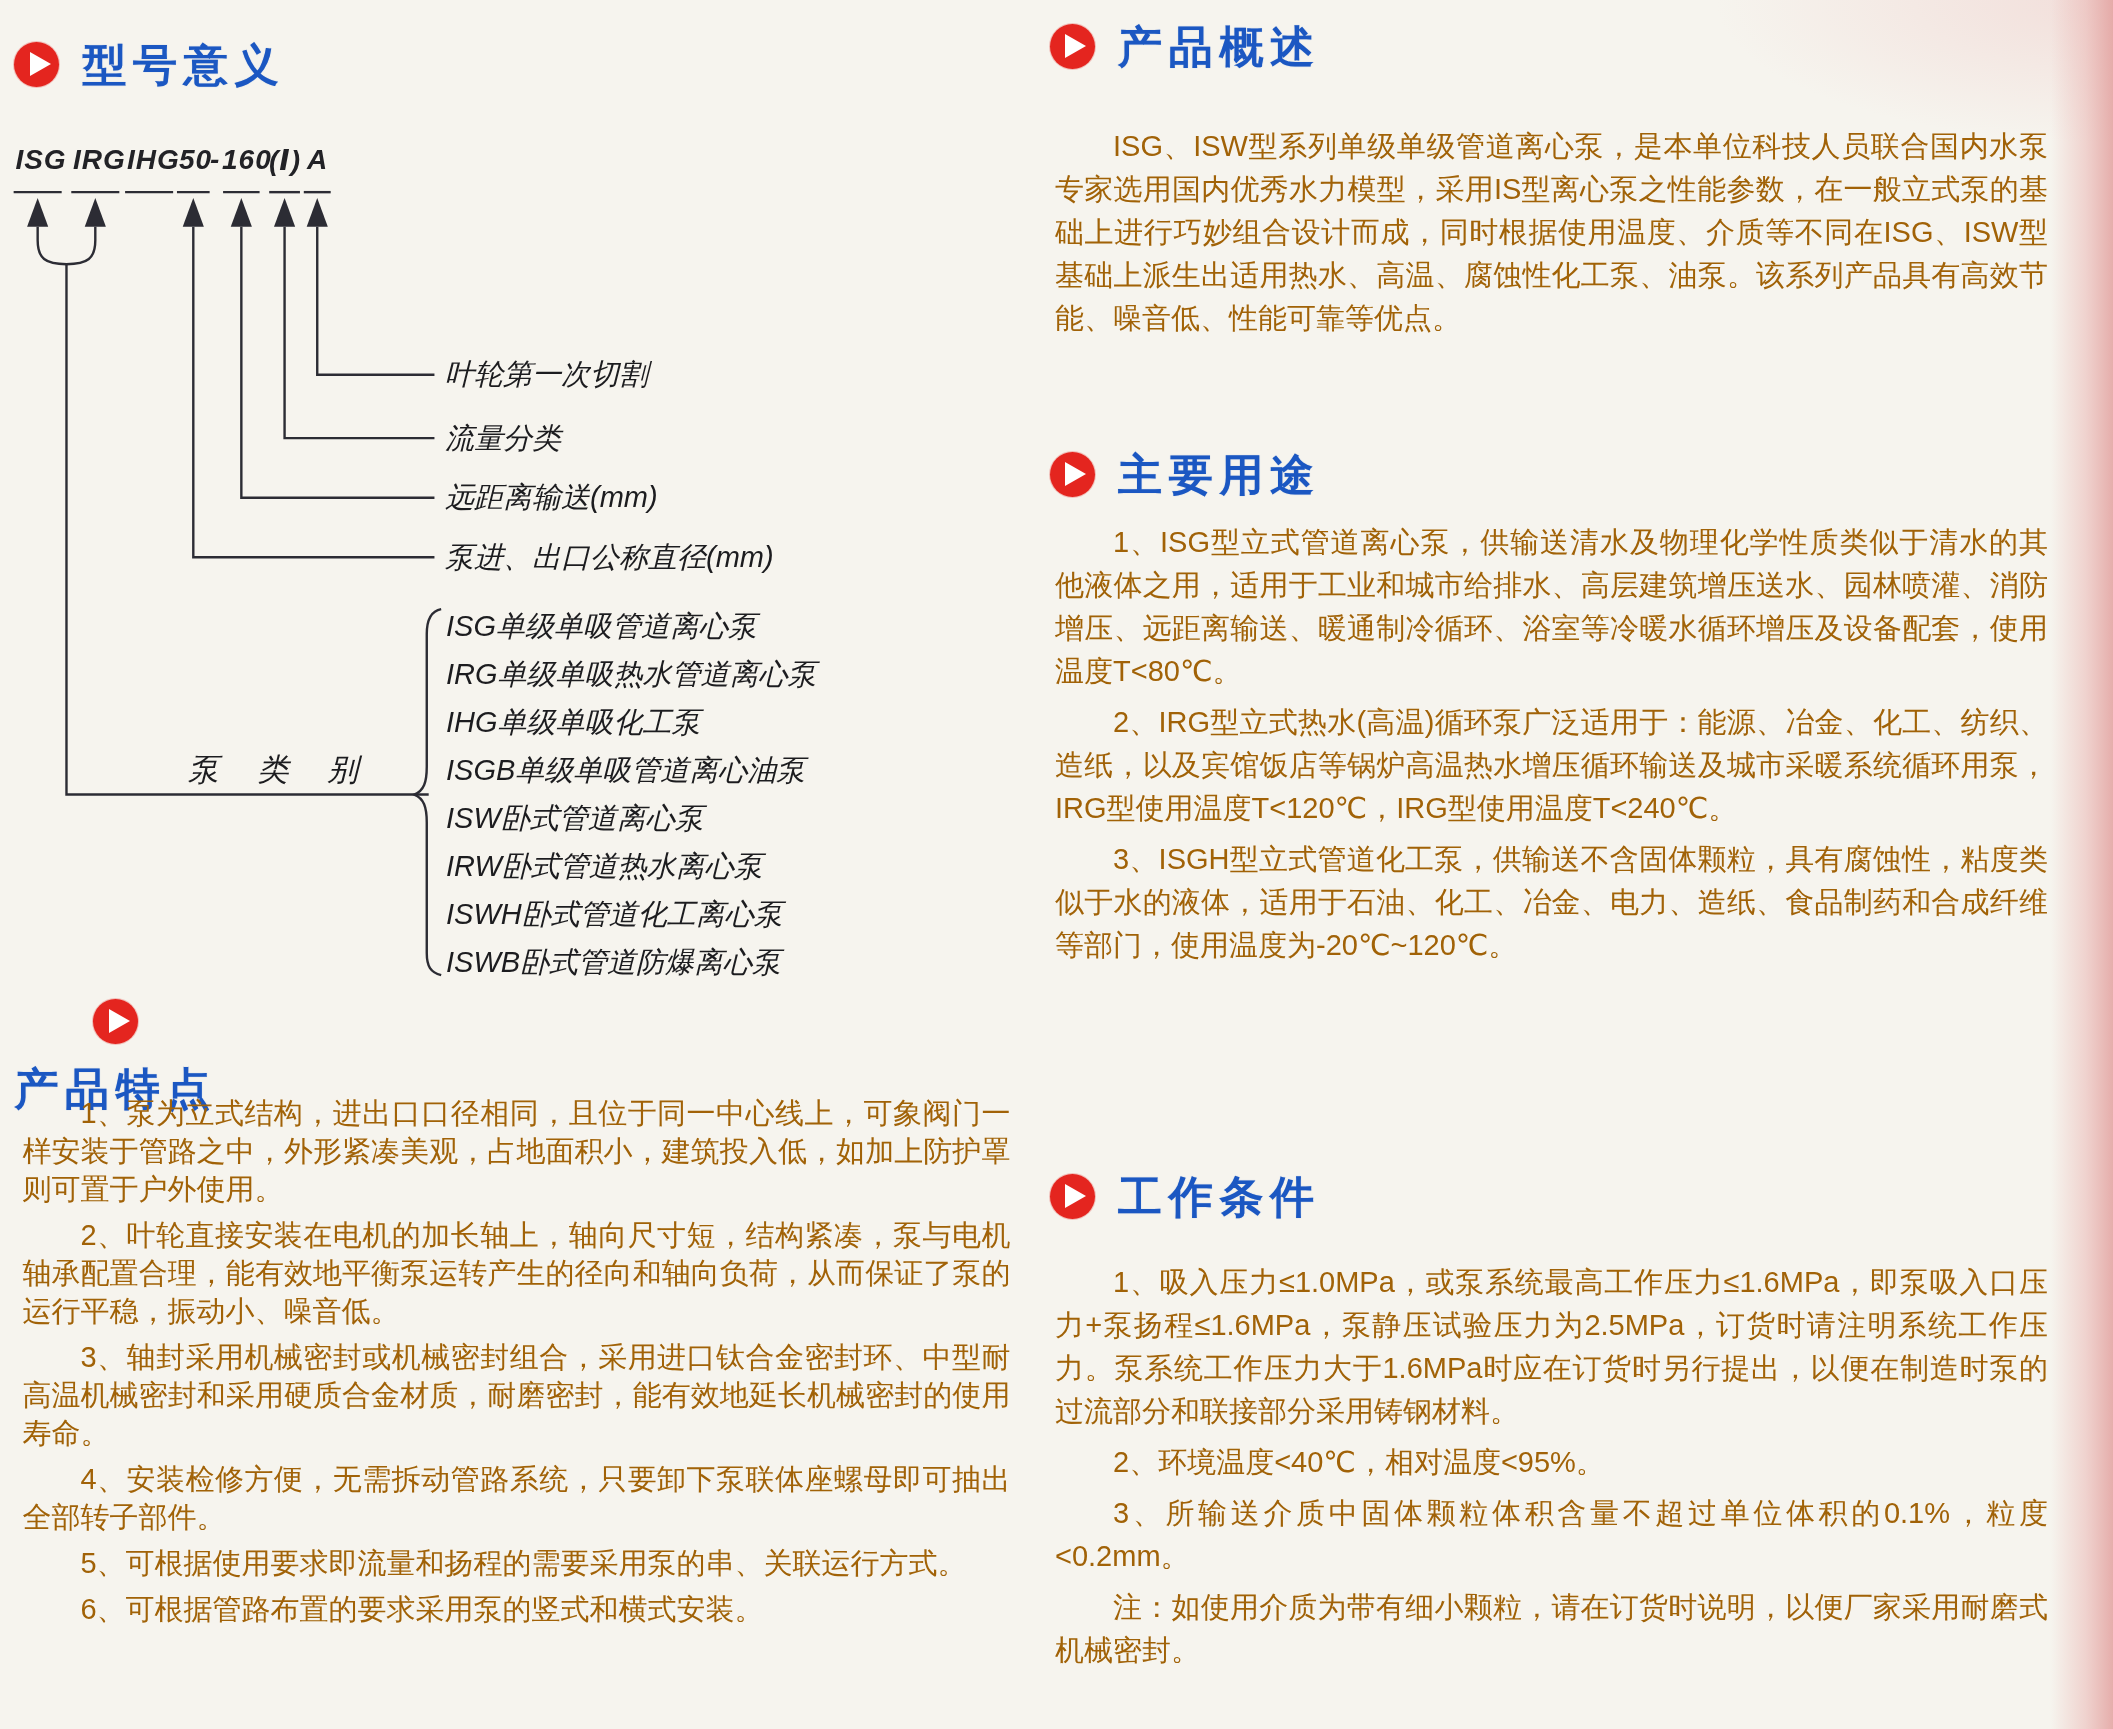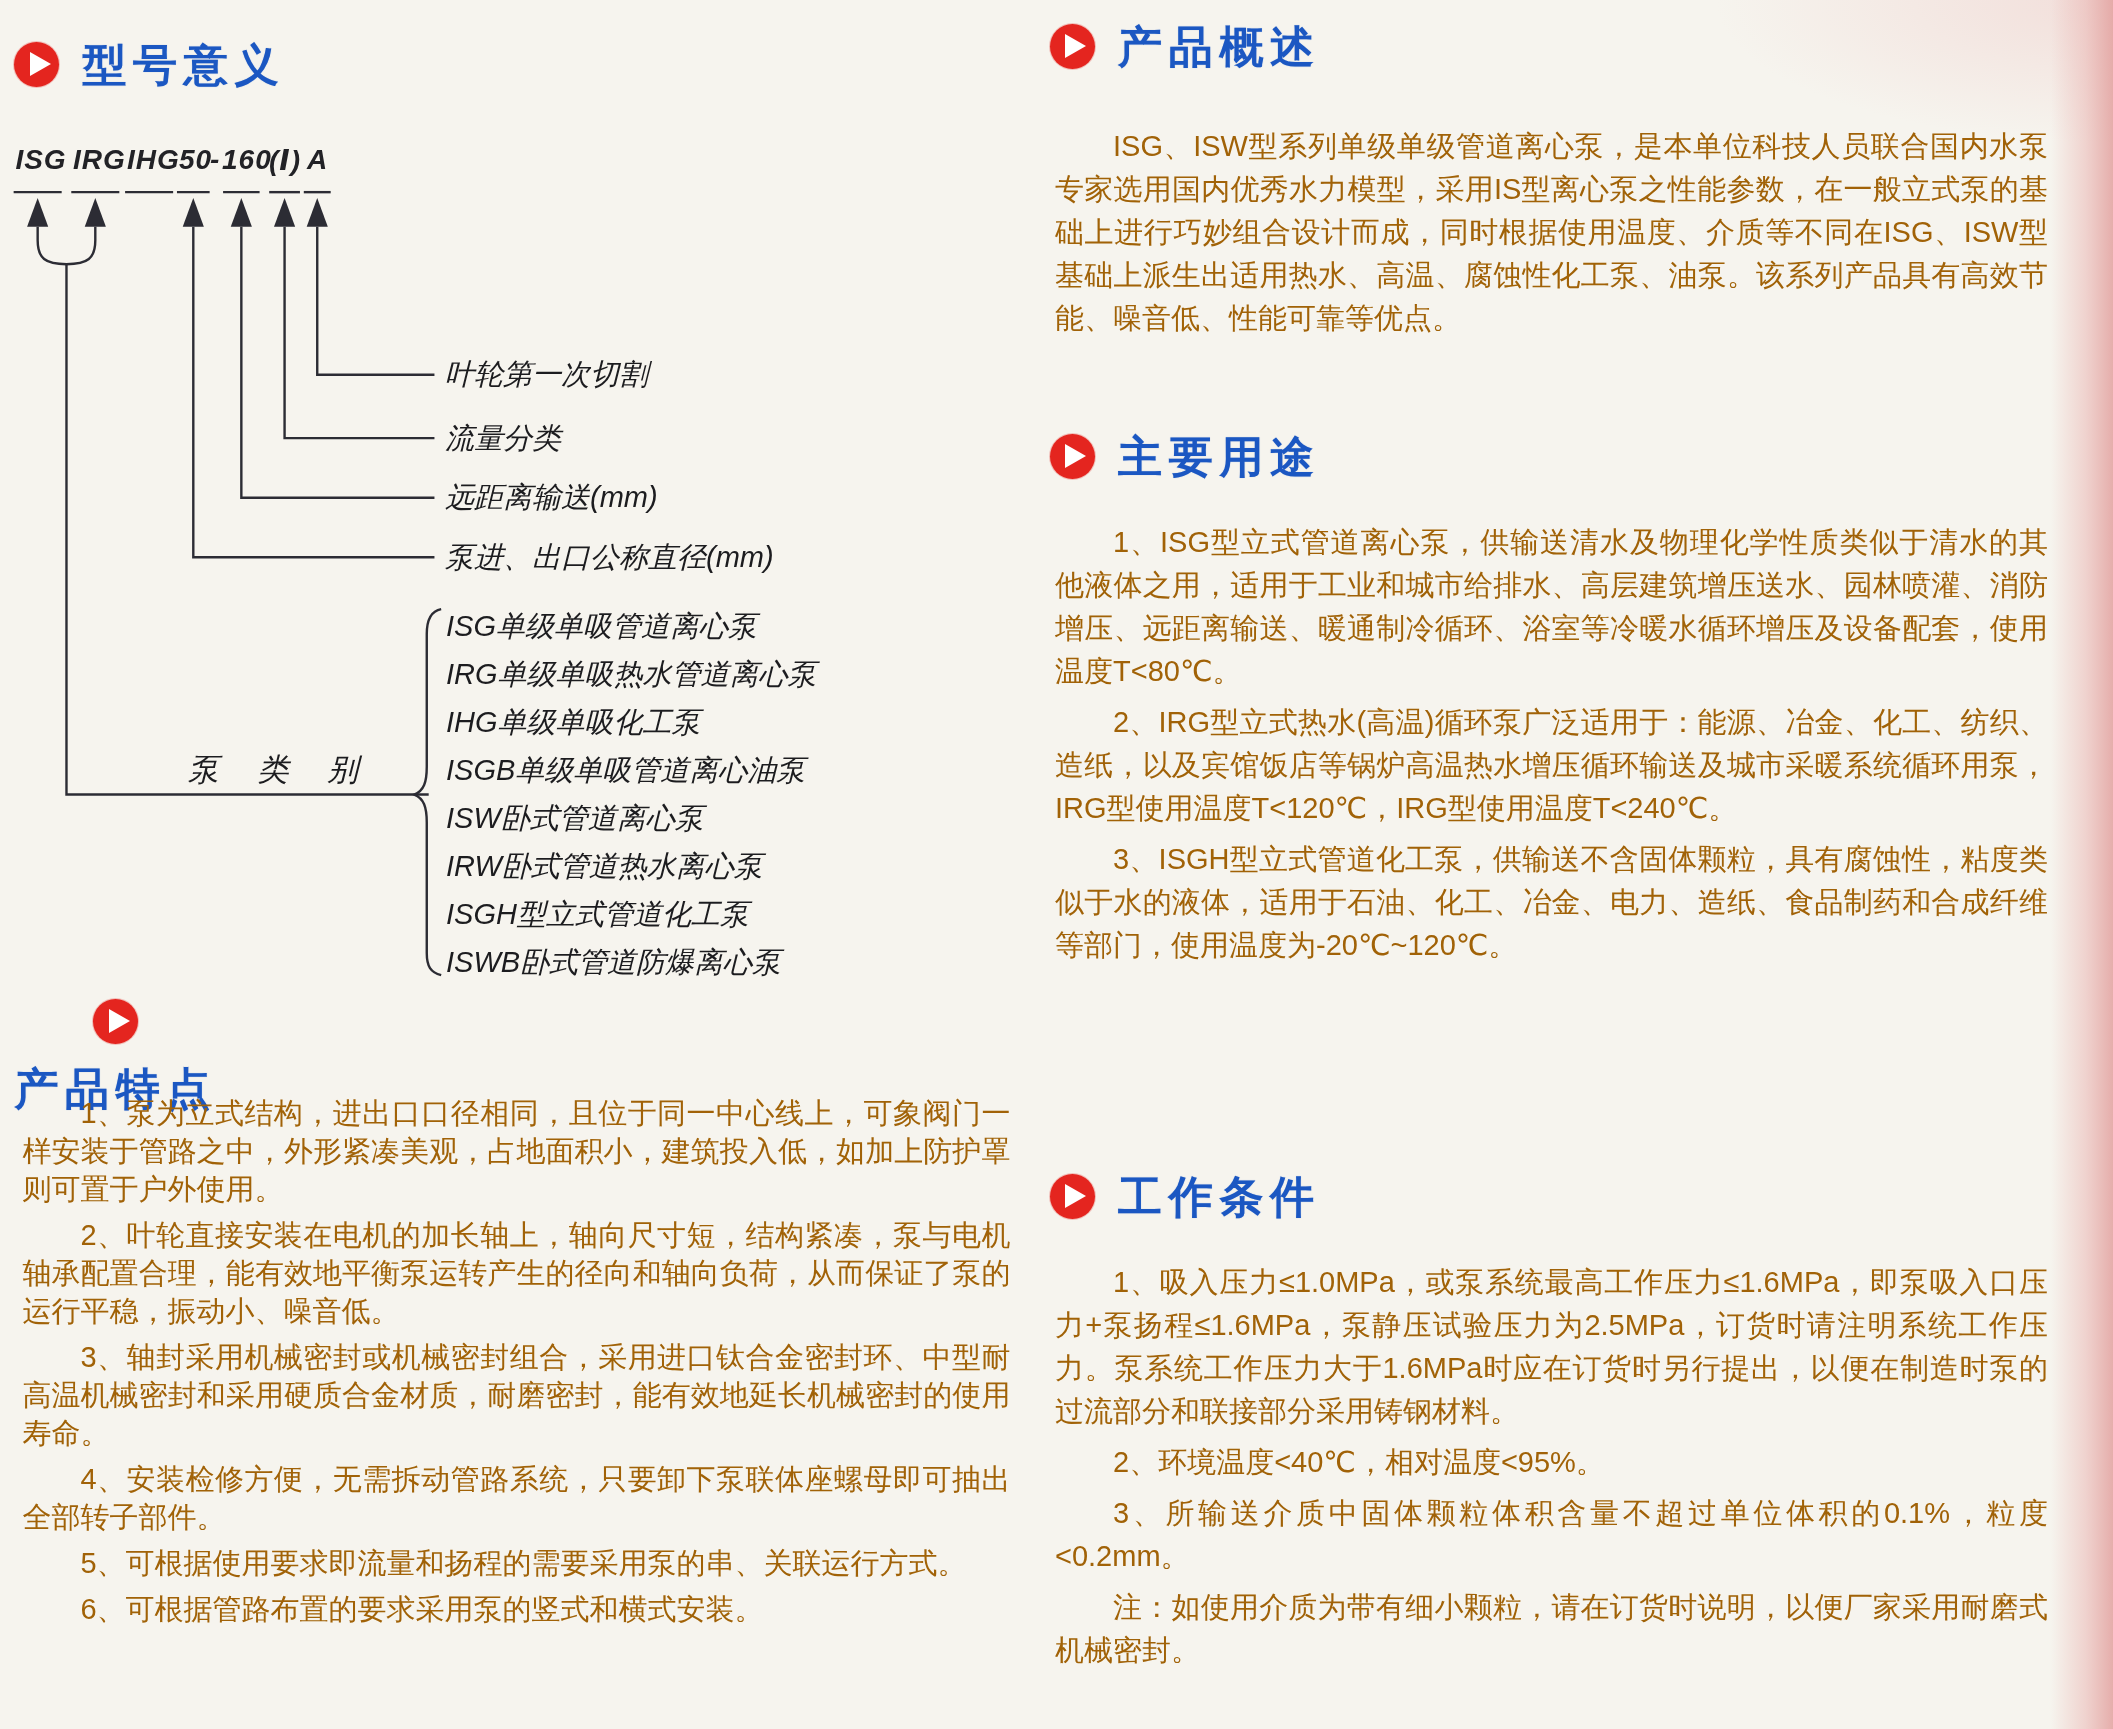--- a/index.html
+++ b/index.html
@@ -105,21 +105,21 @@
 
   <span class="category-label">泵　类　别</span>
 
   <div class="pump-list">
     <div class="pump-item">ISG单级单吸管道离心泵</div>
     <div class="pump-item">IRG单级单吸热水管道离心泵</div>
     <div class="pump-item">IHG单级单吸化工泵</div>
     <div class="pump-item">ISGB单级单吸管道离心油泵</div>
     <div class="pump-item">ISW卧式管道离心泵</div>
     <div class="pump-item">IRW卧式管道热水离心泵</div>
-    <div class="pump-item">ISGH型立式管道化工泵</div>
+    <div class="pump-item">ISWH卧式管道化工离心泵</div>
     <div class="pump-item">ISWB卧式管道防爆离心泵</div>
   </div>
 </div>
 
 <div class="sec-header" style="left:14.4px;top:999px;flex-direction:column;">
   <span class="bullet"></span>
   <span class="sec-title">产品特点</span>
 </div>
 
 <div class="body-block left-body" style="left:14.4px;top:1086px;width:1004px;">
@@ -133,21 +133,21 @@
 
 <div class="sec-header" style="left:1050px;top:24px;">
   <span class="bullet"></span>
   <span class="sec-title">产品概述</span>
 </div>
 
 <div class="body-block right-body" style="left:1047px;top:117px;width:1009px;">
   <p>ISG、ISW型系列单级单级管道离心泵，是本单位科技人员联合国内水泵专家选用国内优秀水力模型，采用IS型离心泵之性能参数，在一般立式泵的基础上进行巧妙组合设计而成，同时根据使用温度、介质等不同在ISG、ISW型基础上派生出适用热水、高温、腐蚀性化工泵、油泵。该系列产品具有高效节能、噪音低、性能可靠等优点。</p>
 </div>
 
-<div class="sec-header" style="left:1050px;top:434px;">
+<div class="sec-header" style="left:1050px;top:452px;">
   <span class="bullet"></span>
   <span class="sec-title">主要用途</span>
 </div>
 
 <div class="body-block right-body" style="left:1047px;top:513px;width:1009px;">
   <p>1、ISG型立式管道离心泵，供输送清水及物理化学性质类似于清水的其他液体之用，适用于工业和城市给排水、高层建筑增压送水、园林喷灌、消防增压、远距离输送、暖通制冷循环、浴室等冷暖水循环增压及设备配套，使用温度T&lt;80℃。</p>
   <p>2、IRG型立式热水(高温)循环泵广泛适用于：能源、冶金、化工、纺织、造纸，以及宾馆饭店等锅炉高温热水增压循环输送及城市采暖系统循环用泵，IRG型使用温度T&lt;120℃，IRG型使用温度T&lt;240℃。</p>
   <p>3、ISGH型立式管道化工泵，供输送不含固体颗粒，具有腐蚀性，粘度类似于水的液体，适用于石油、化工、冶金、电力、造纸、食品制药和合成纤维等部门，使用温度为-20℃~120℃。</p>
 </div>
 

